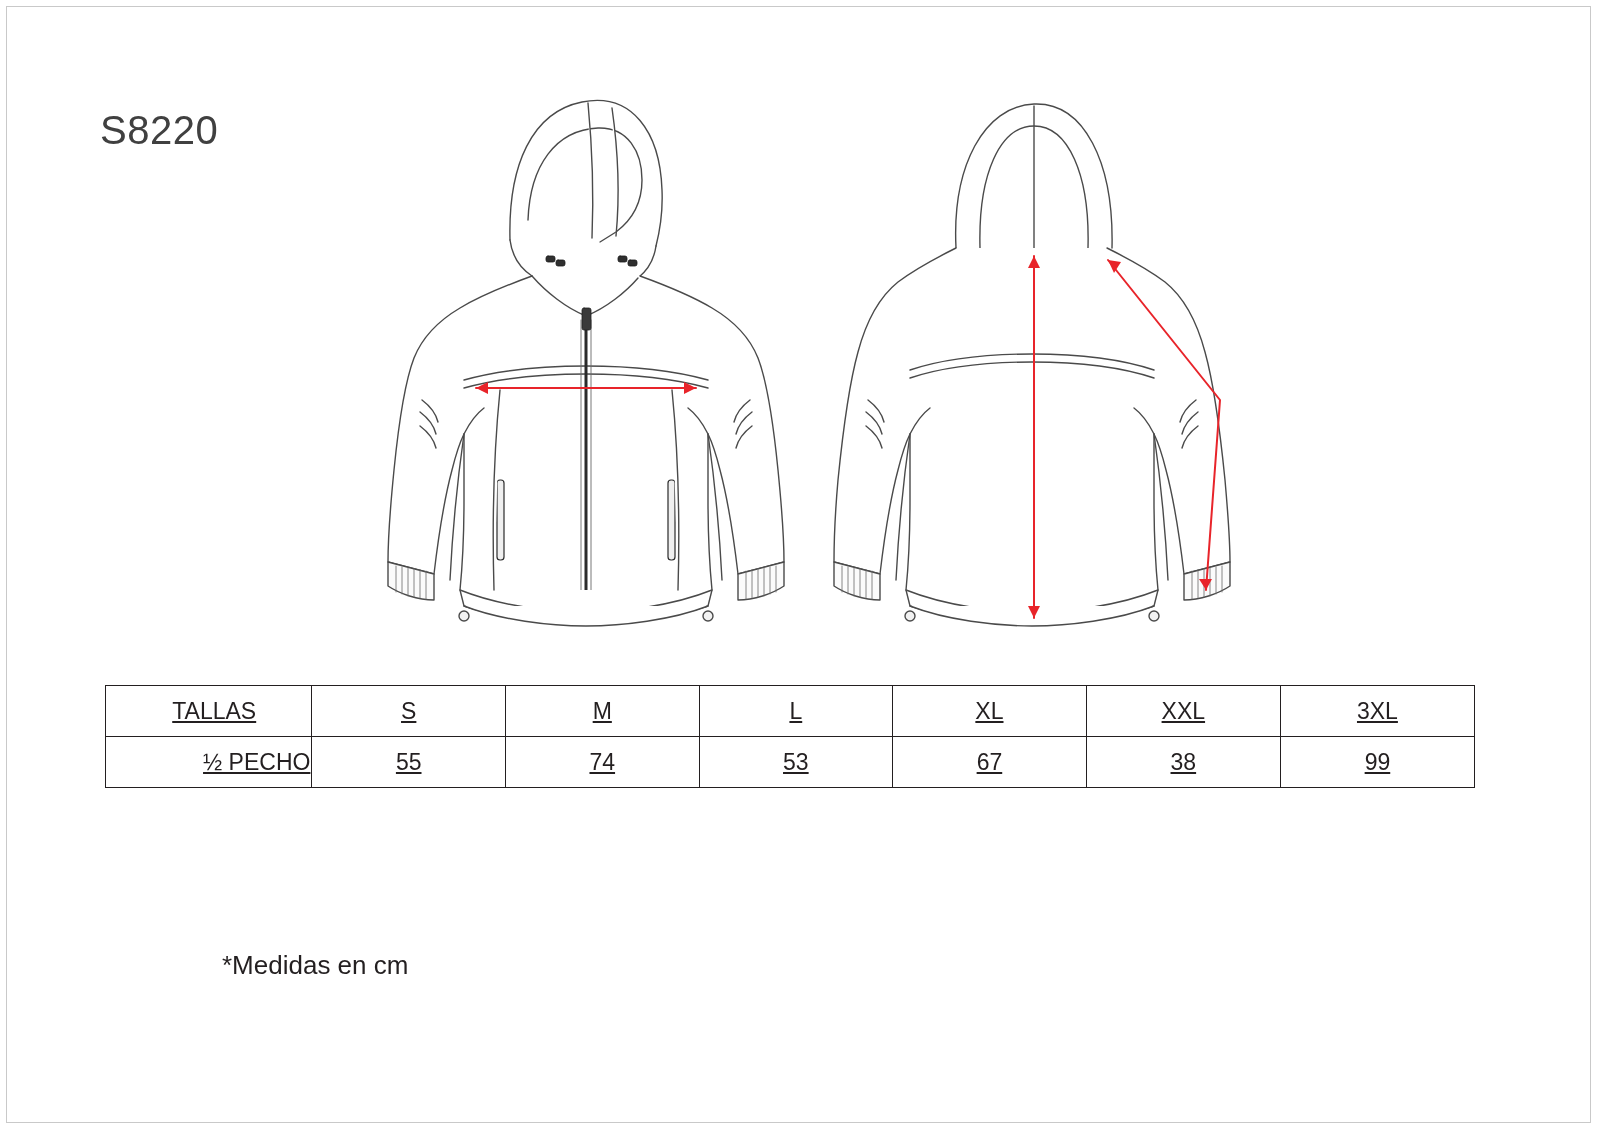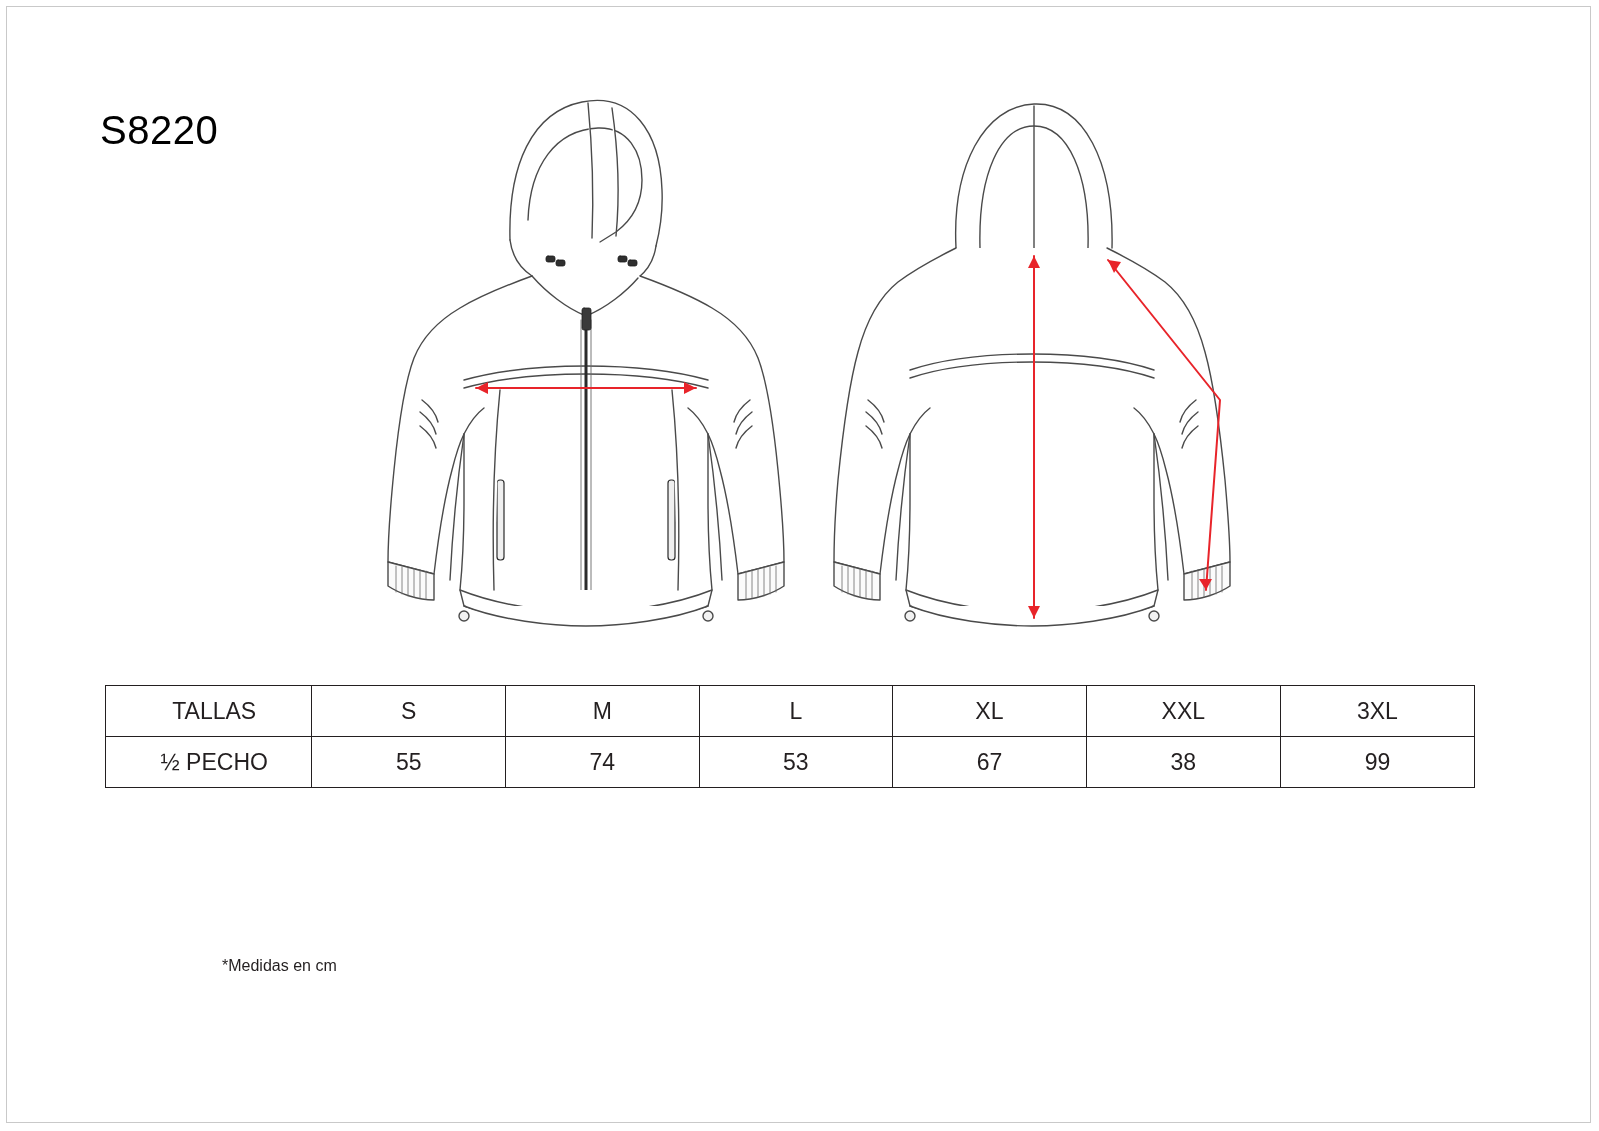--- a/index.html
+++ b/index.html
@@ -23,60 +23,61 @@
     height: 1117px;
     border: 1px solid #c9c9c9;
     box-sizing: border-box;
   }
   .product-code {
     position: absolute;
     left: 100px;
     top: 108px;
     font-size: 40px;
     letter-spacing: 0.5px;
-    color: #000000;
+    color: #404040;
   }
   .illustration {
     position: absolute;
     left: 360px;
     top: 70px;
     width: 900px;
     height: 580px;
   }
   table.size-table {
     position: absolute;
     left: 105px;
     top: 685px;
     width: 1370px;
     border-collapse: collapse;
+    text-decoration: underline;
   }
   table.size-table td, table.size-table th {
     border: 1px solid #231f20;
     height: 48px;
     font-weight: normal;
     font-size: 23px;
     color: #231f20;
   }
   table.size-table th.row-head, table.size-table td.row-head {
-    text-align: center;
+    text-align: right;
     padding-left: 12px;
     width: 196px;
   }
   table.size-table th.col-head-first {
     text-align: center;
   }
   table.size-table td.val, table.size-table th.col-head {
     text-align: center;
     width: 196px;
   }
   .notes {
     position: absolute;
     left: 222px;
     top: 952px;
-    font-size: 16px;
+    font-size: 26px;
     line-height: 27px;
     color: #231f20;
   }
   .notes div { white-space: pre; }
 </style>
 </head>
 <body>
 
 <div class="page-border"></div>
 

